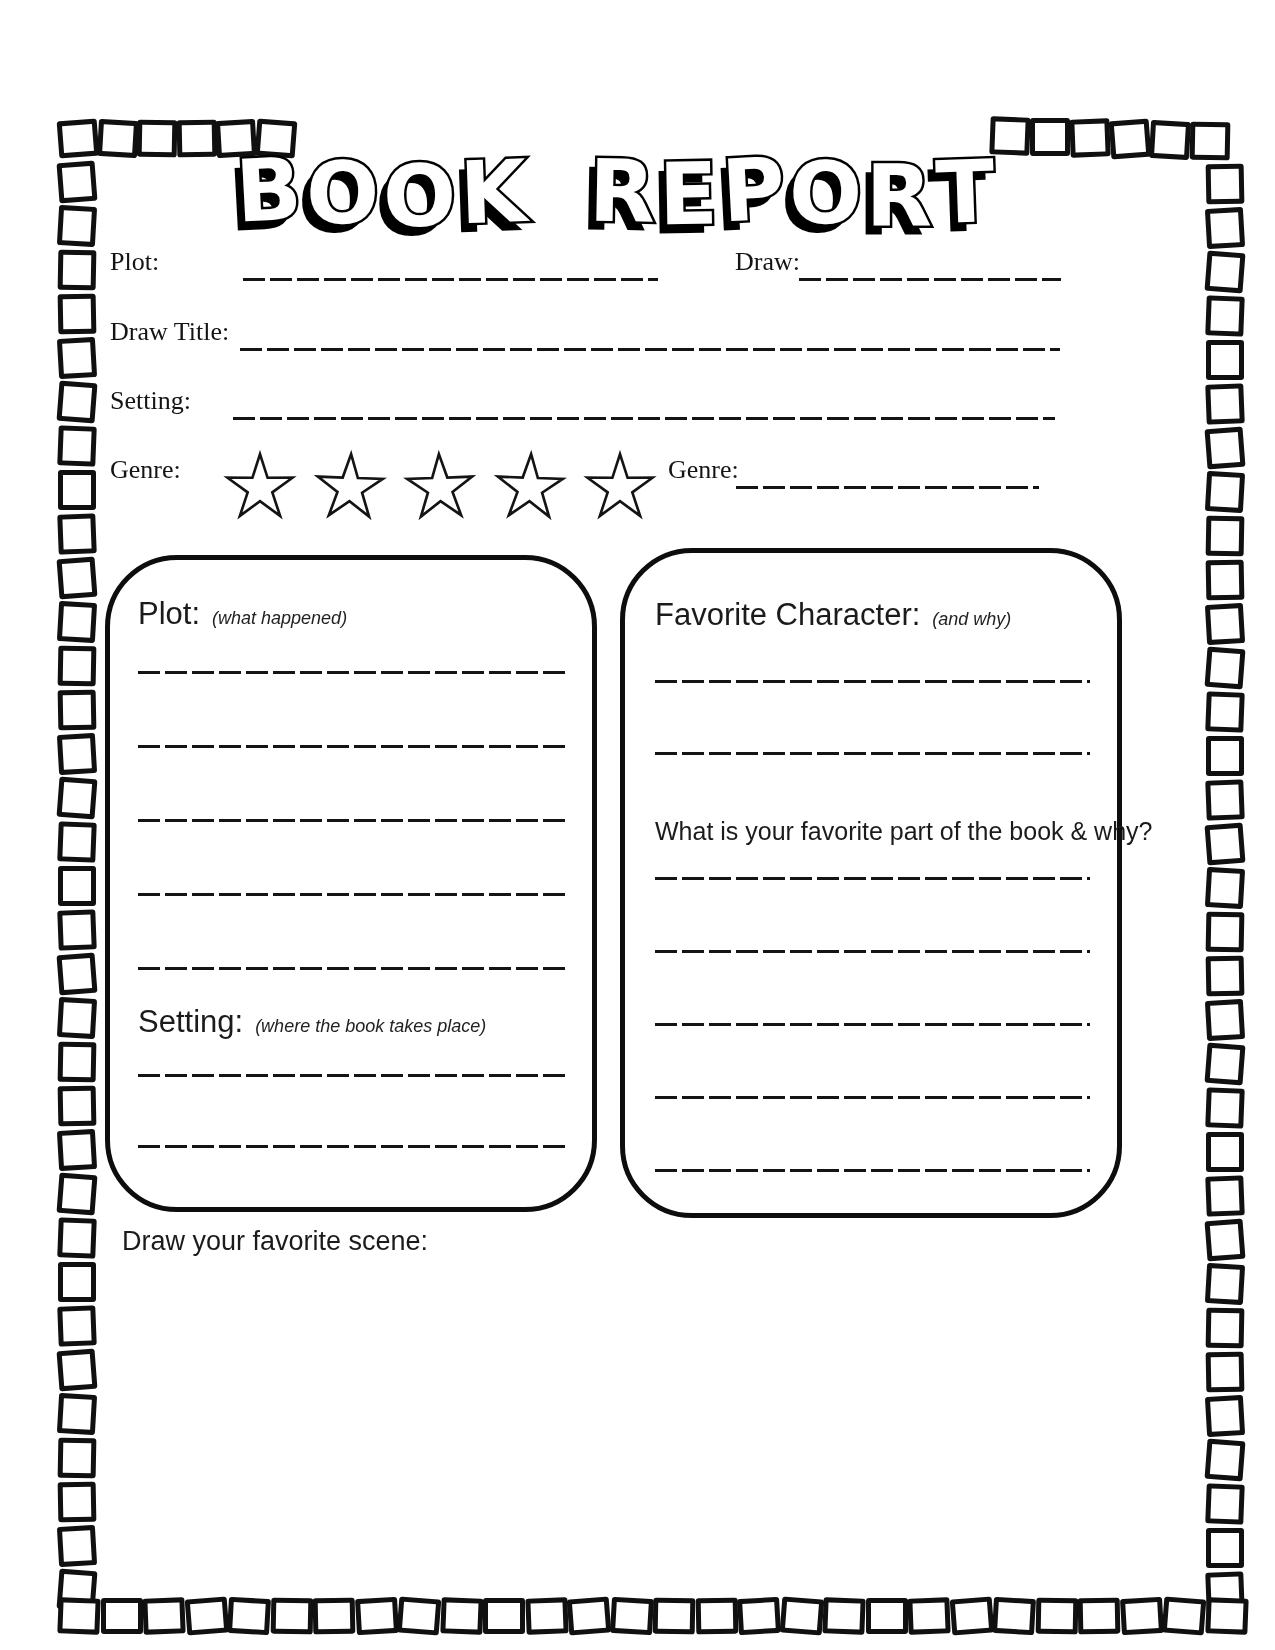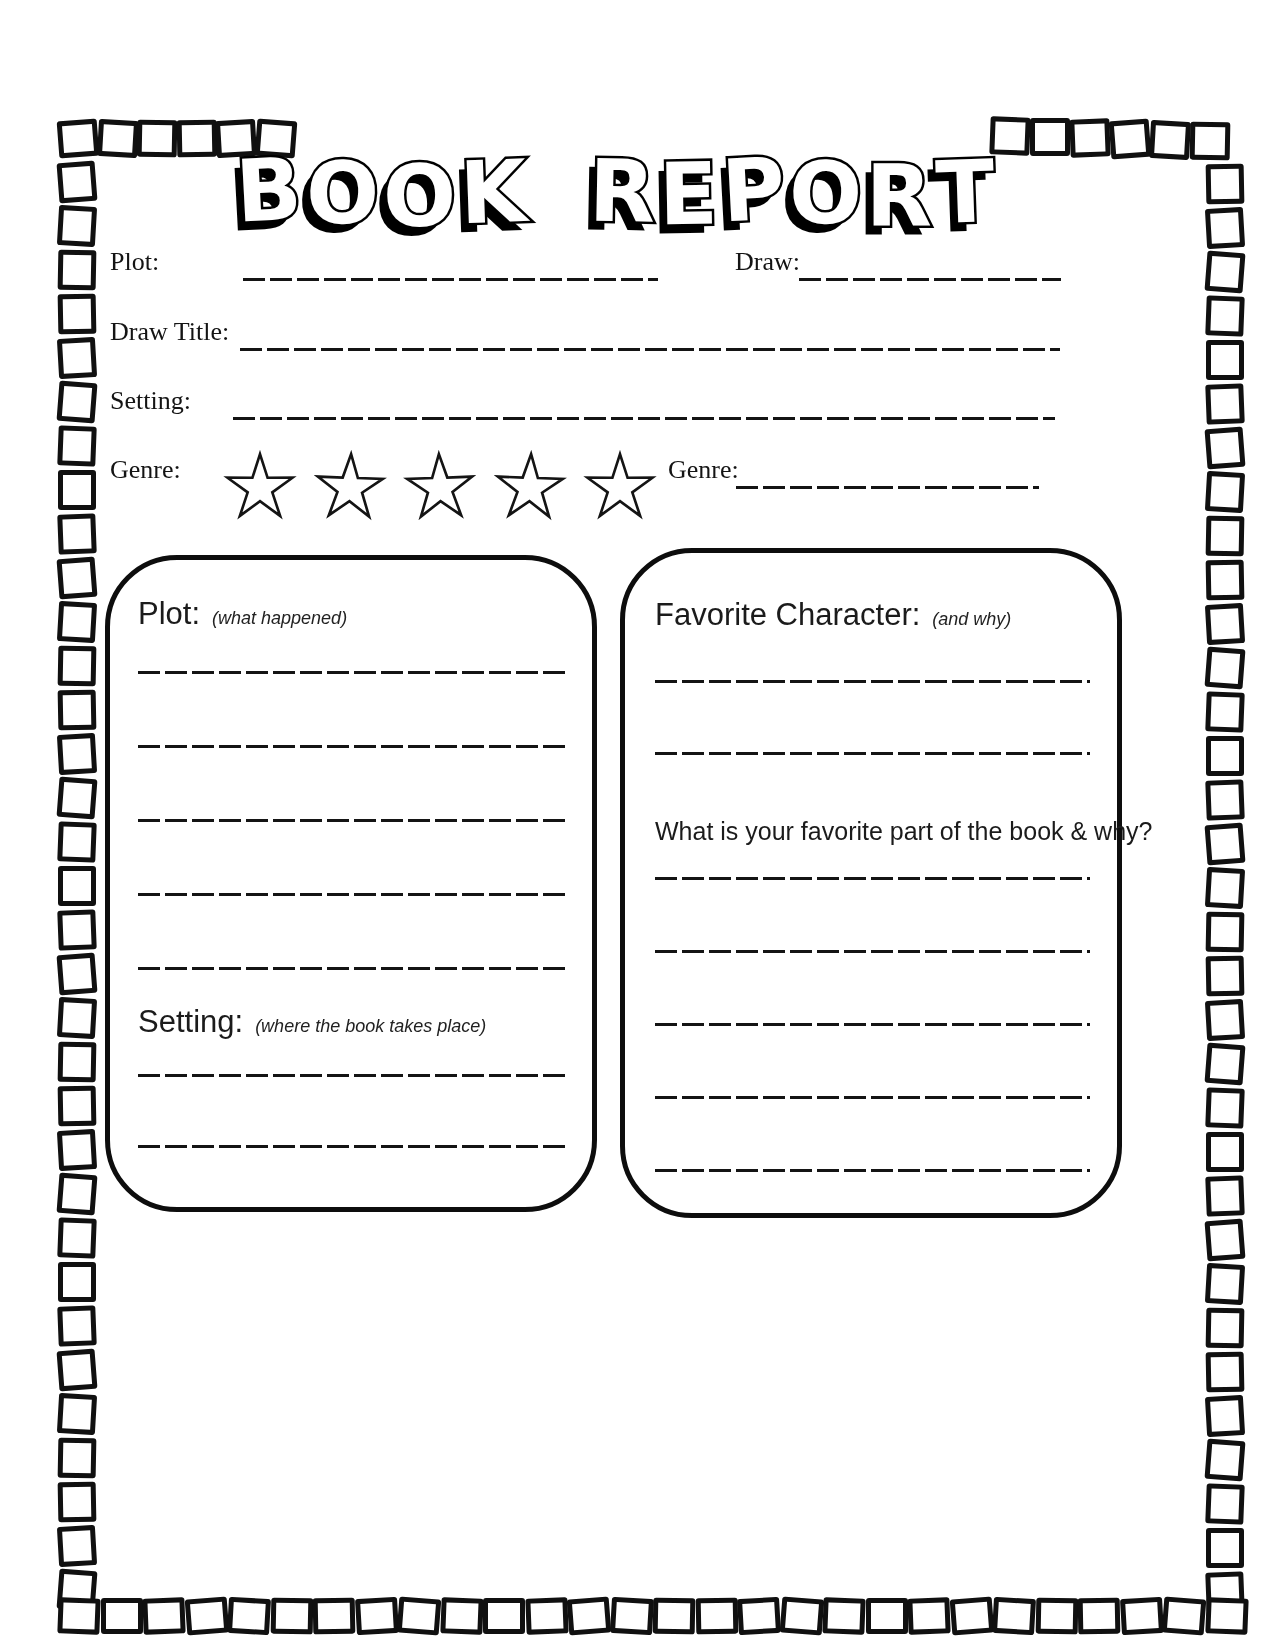--- a/index.html
+++ b/index.html
@@ -248,14 +248,15 @@
     <div class="question" style="left:30px; top:264px">What is your favorite part of the book &amp; why?</div>
     <div class="lines-group" style="left:30px; top:324px; width:435px; gap:70px">
         <div class="bline"></div>
         <div class="bline"></div>
         <div class="bline"></div>
         <div class="bline"></div>
         <div class="bline"></div>
       </div>
   </div>
 
+  <div class="draw-label">Draw your favorite scene:</div>
 
 </div>
 
 </body></html>

